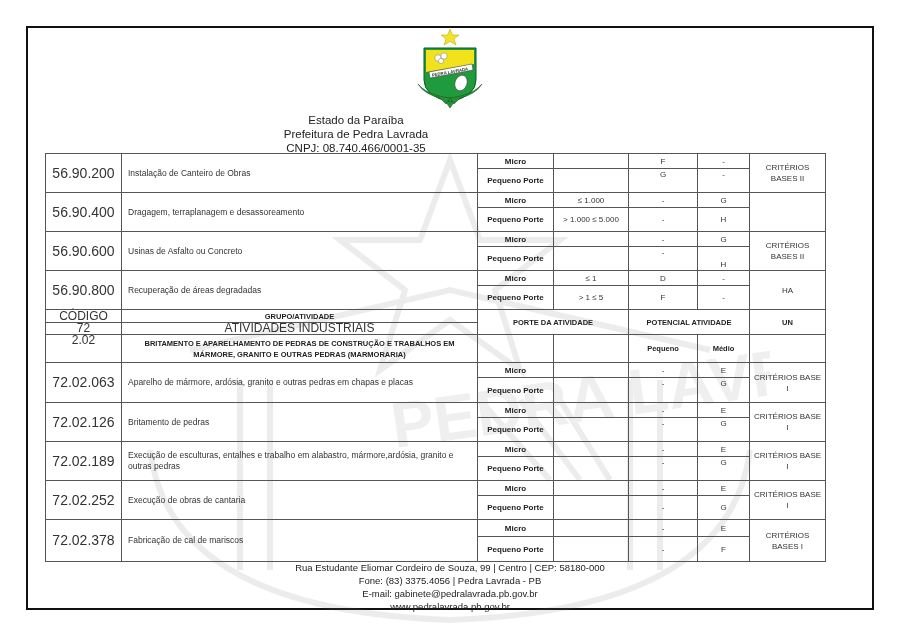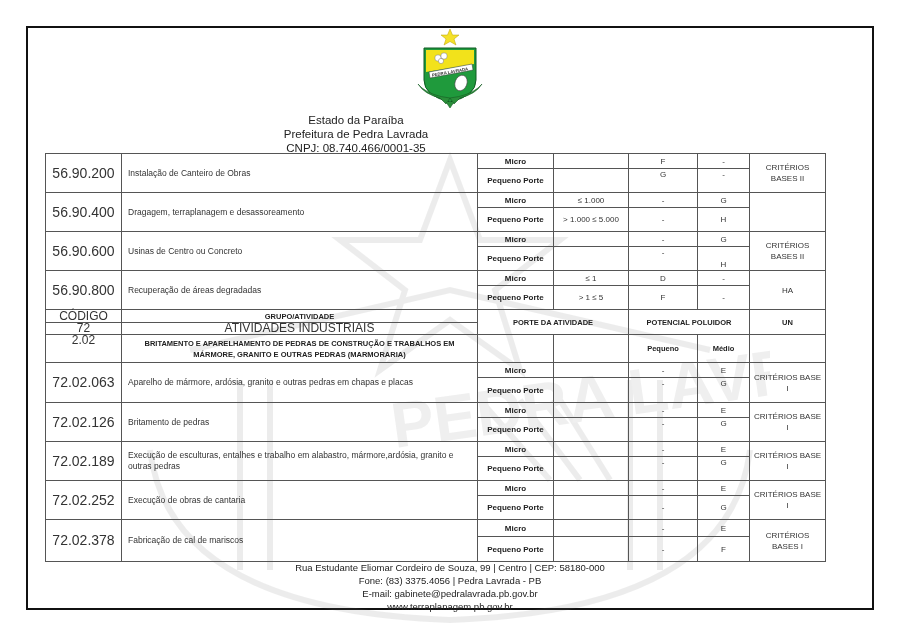--- a/index.html
+++ b/index.html
@@ -103,21 +103,21 @@
     </tr>
     <tr style="height:24px">
       <td class="porte">Pequeno Porte</td>
       <td>&gt; 1.000 ≤ 5.000</td>
       <td>-</td>
       <td>H</td>
     </tr>
 
     <tr style="height:15px">
       <td rowspan="2" class="code">56.90.600</td>
-      <td rowspan="2" class="desc">Usinas de Centro ou Concreto</td>
+      <td rowspan="2" class="desc">Usinas de Asfalto ou Concreto</td>
       <td class="porte">Micro</td>
       <td></td>
       <td>-</td>
       <td>G</td>
       <td rowspan="2">CRITÉRIOS BASES II</td>
     </tr>
     <tr style="height:24px">
       <td class="porte">Pequeno Porte</td>
       <td></td>
       <td style="vertical-align:top">-</td>
@@ -137,21 +137,21 @@
       <td class="porte">Pequeno Porte</td>
       <td>&gt; 1 ≤ 5</td>
       <td>F</td>
       <td>-</td>
     </tr>
 
     <tr style="height:13px">
       <td class="plain-sm">CÓDIGO</td>
       <td class="hdr-big">GRUPO/ATIVIDADE</td>
       <td rowspan="2" colspan="2" class="hdr-big">PORTE DA ATIVIDADE</td>
-      <td rowspan="2" colspan="2" class="hdr-big">POTENCIAL POLUIDOR</td>
+      <td rowspan="2" colspan="2" class="hdr-big">POTENCIAL ATIVIDADE</td>
       <td rowspan="2" class="hdr-big">UN</td>
     </tr>
     <tr style="height:12px">
       <td class="plain-sm">72</td>
       <td class="plain-sm">ATIVIDADES INDUSTRIAIS</td>
     </tr>
     <tr style="height:28px">
       <td class="plain-sm" style="vertical-align:top">2.02</td>
       <td class="hdr-big">BRITAMENTO E APARELHAMENTO DE PEDRAS DE CONSTRUÇÃO E TRABALHOS EM MÁRMORE, GRANITO E OUTRAS PEDRAS (MARMORARIA)</td>
       <td></td>
@@ -239,13 +239,13 @@
       <td></td>
       <td>-</td>
       <td>F</td>
     </tr>
   </tbody>
 </table>
 
 <div class="footer-text" style="top:562px">Rua Estudante Eliomar Cordeiro de Souza, 99 | Centro | CEP: 58180-000</div>
 <div class="footer-text" style="top:575px">Fone: (83) 3375.4056 | Pedra Lavrada - PB</div>
 <div class="footer-text" style="top:588px">E-mail: gabinete@pedralavrada.pb.gov.br</div>
-<div class="footer-text" style="top:601px">www.terraplanagem.pb.gov.br</div>
+<div class="footer-text" style="top:601px">www.pedralavrada.pb.gov.br</div>
 
 </body></html>

